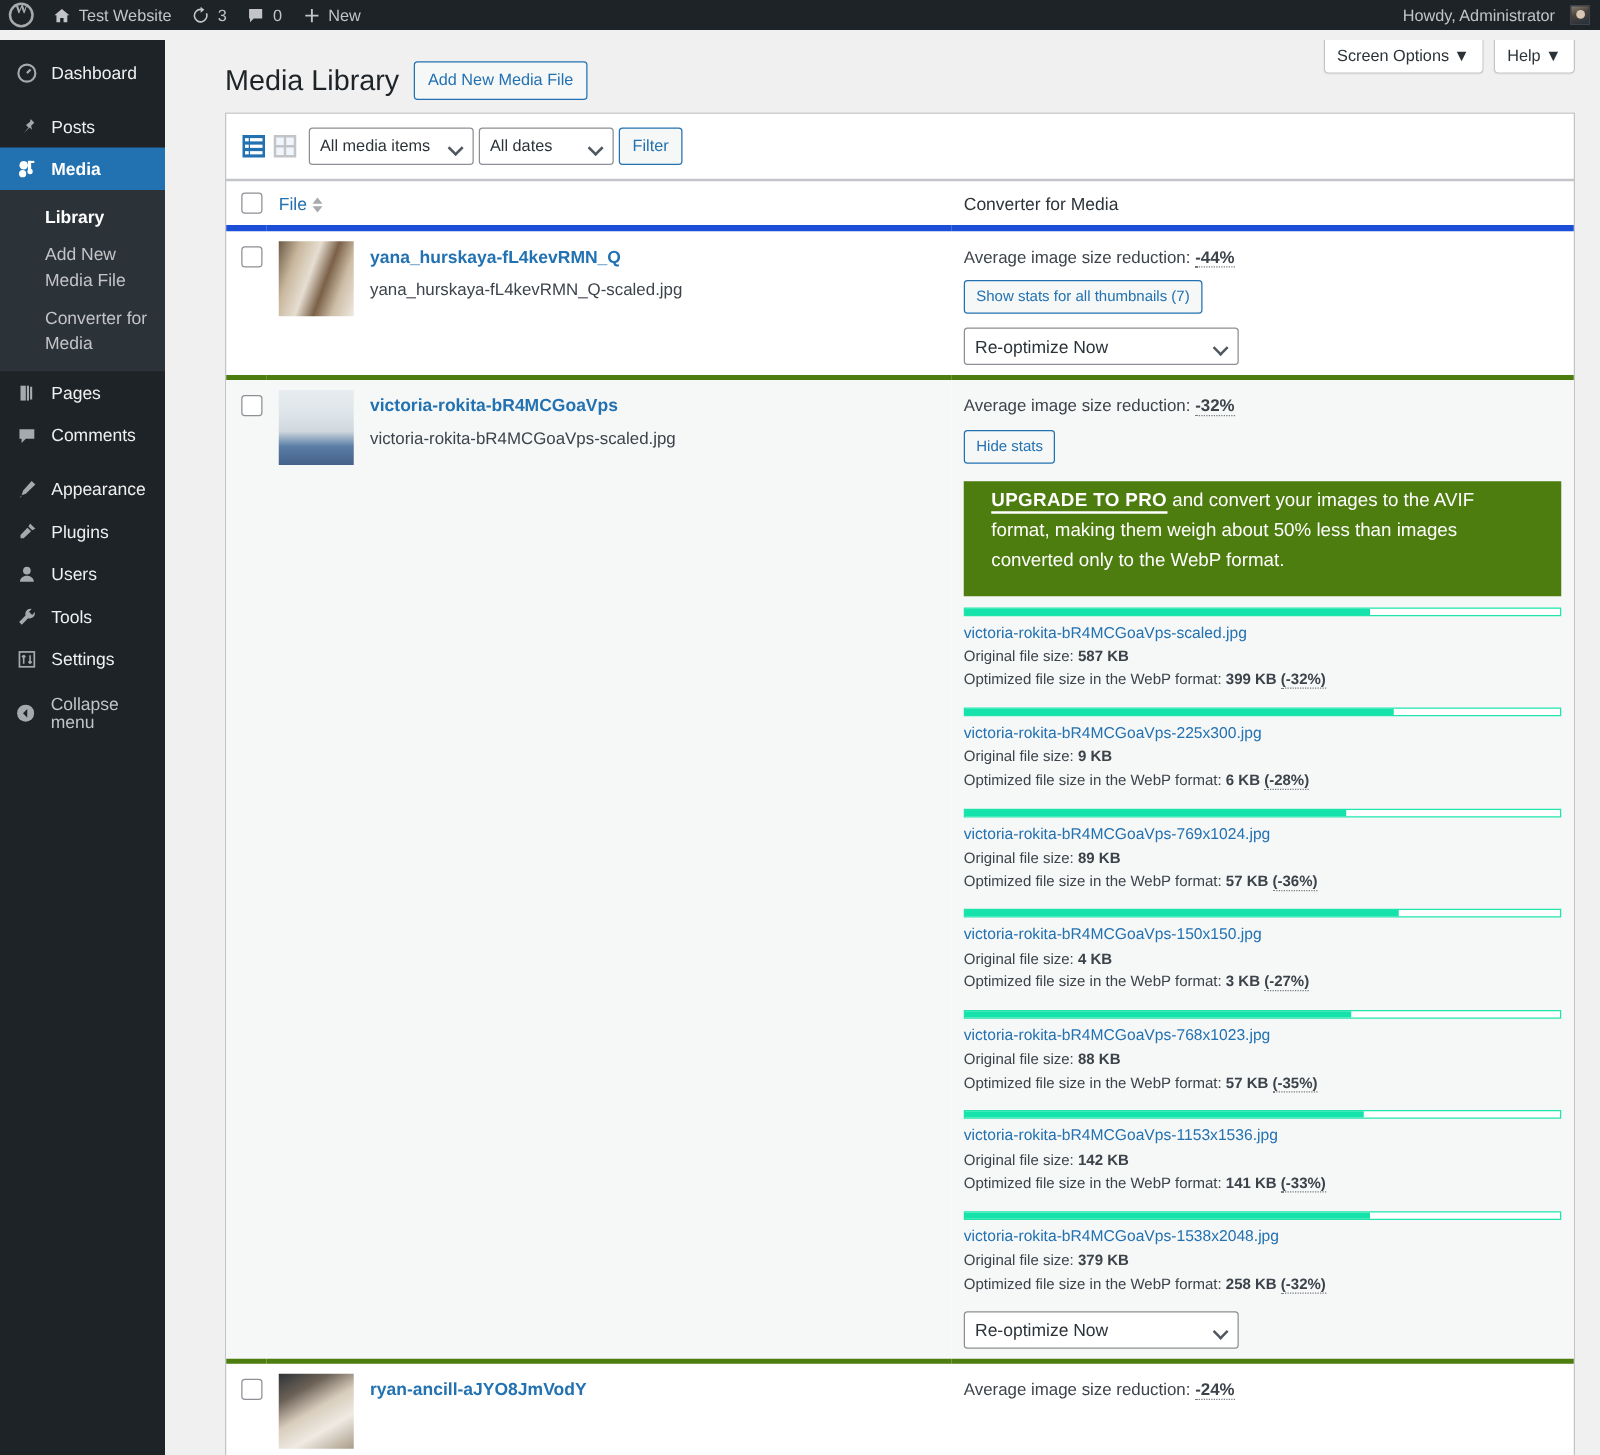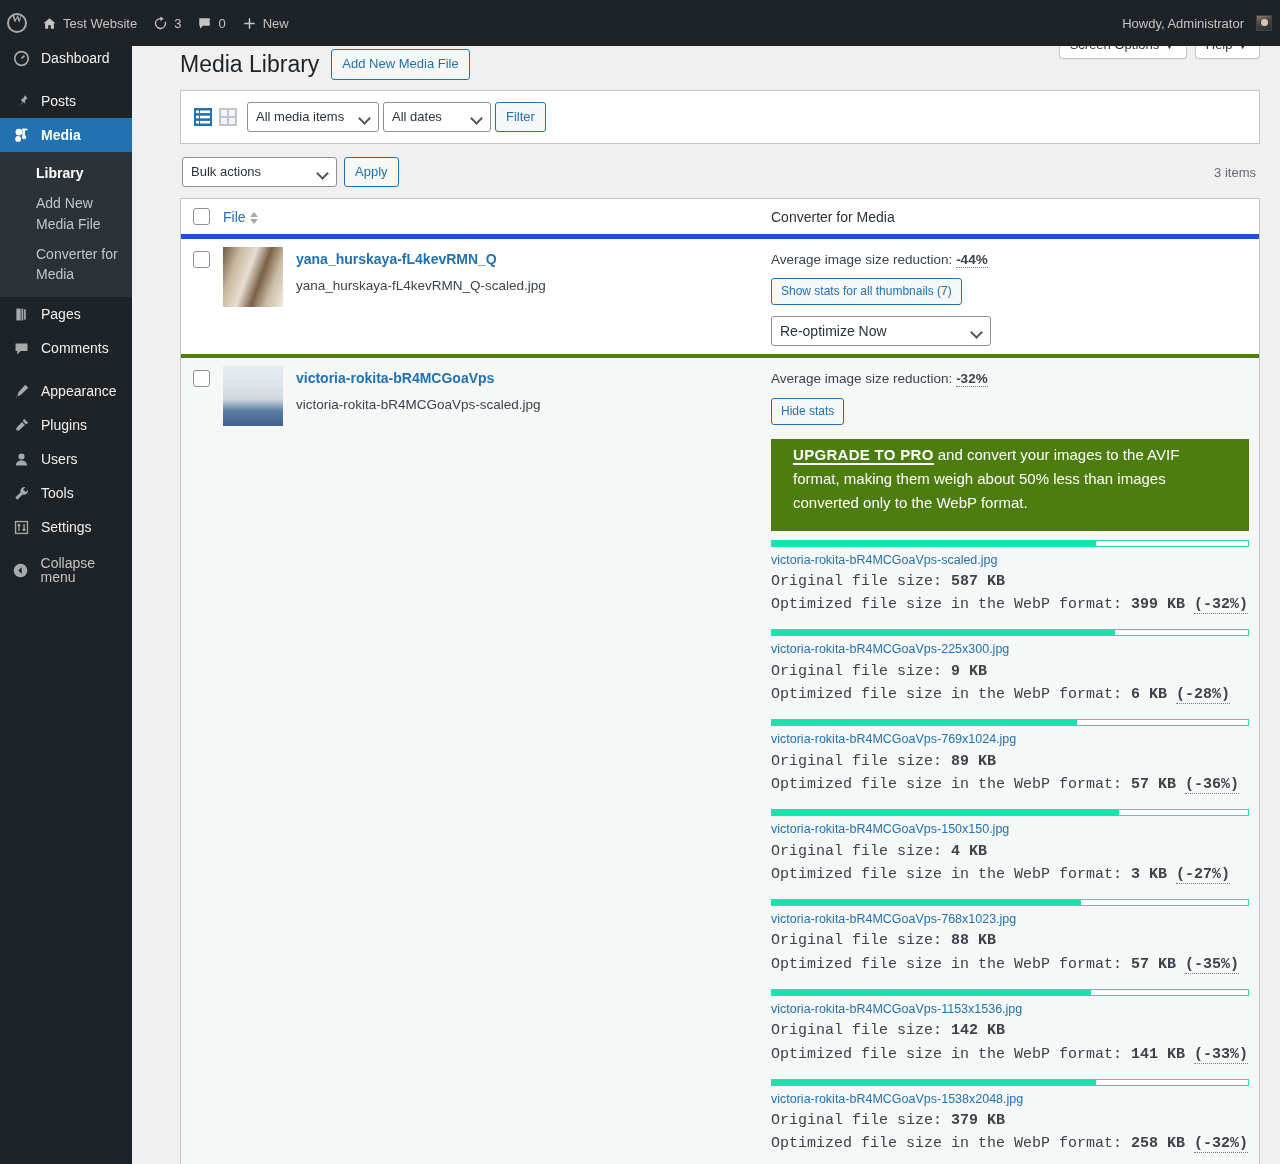--- a/index.html
+++ b/index.html
@@ -6,21 +6,21 @@
   html, body {
     width: 1280px; height: 1164px;
     font-family: "Liberation Sans", sans-serif;
     background: #f0f0f1;
     overflow: hidden;
   }
   body { font-size: 13px; color: #3c434a; }
 
   
   #adminbar {
-    position: absolute; top: 0; left: 0; width: 1280px; height: 46px;
+    position: absolute; top: 0; left: 0; width: 1280px; height: 24px;
     background: #1d2327; color: #c3c4c7;
     display: flex; align-items: center; font-size: 13px; z-index: 50;
   }
   .ab-item {
     display: flex; align-items: center; height: 32px;
     padding: 0 8px; gap: 6px; color: #c3c4c7; white-space: nowrap;
   }
   .ab-item.first { padding-left: 7px; padding-right: 7px; }
   .ab-spacer { flex: 1; }
   .ab-ico { display: inline-block; line-height: 0; }
@@ -203,21 +203,21 @@
     margin: 14px 0 9px; font-size: 15px; line-height: 1.6; max-width: 501px;
   }
   .upgrade-link { color: #fff; font-weight: 700; border-bottom: 2px solid #fff; letter-spacing: .3px; }
   .stat-item { margin-bottom: 13px; }
   .bar {
     height: 7px; background: #fff; border: 1px solid #1fe5ab;
     position: relative; margin-bottom: 4px; max-width: 503px;
   }
   .bar > i { display: block; height: 100%; background: #16e3ab; }
   .stat-file { color: #2271b1; font-size: 12.5px; line-height: 1.55; display: block; }
-  .stat-line { color: #3c434a; font-size: 15px; line-height: 1.55; display: block; font-family: Liberation Mono, monospace; }
+  .stat-line { color: #3c434a; font-size: 12px; line-height: 1.55; display: block; }
   .stat-line b { font-weight: 700; }
   .reopt-wrap { margin-top: 11px; }
   .reopt {
     width: 220px; height: 30px; line-height: 28px; font-size: 14px;
   }
 </style>
 </head>
 <body>
 
 <div id="adminbar">
@@ -439,27 +439,20 @@
       </span>
 
       <span class="fake-select" style="width:108px">
         <span>All dates</span>
       </span>
 
       <span class="btn-secondary">Filter</span>
 
     </div>
 
-    <div class="tablenav-bulk">
-      <span class="fake-select" style="width:155px">
-        <span>Bulk actions</span>
-      </span>
-      <span class="btn-secondary">Apply</span>
-      <span class="displaying-num">3 items</span>
-    </div>
 
     <table class="wplist">
       <thead>
         <tr>
           <th class="col-cb">
             <span class="cb" style="margin-top:0"></span>
           </th>
           <th class="col-file">
             <span class="colhead-link">File</span><span class="sort-ind"></span>
           </th>

